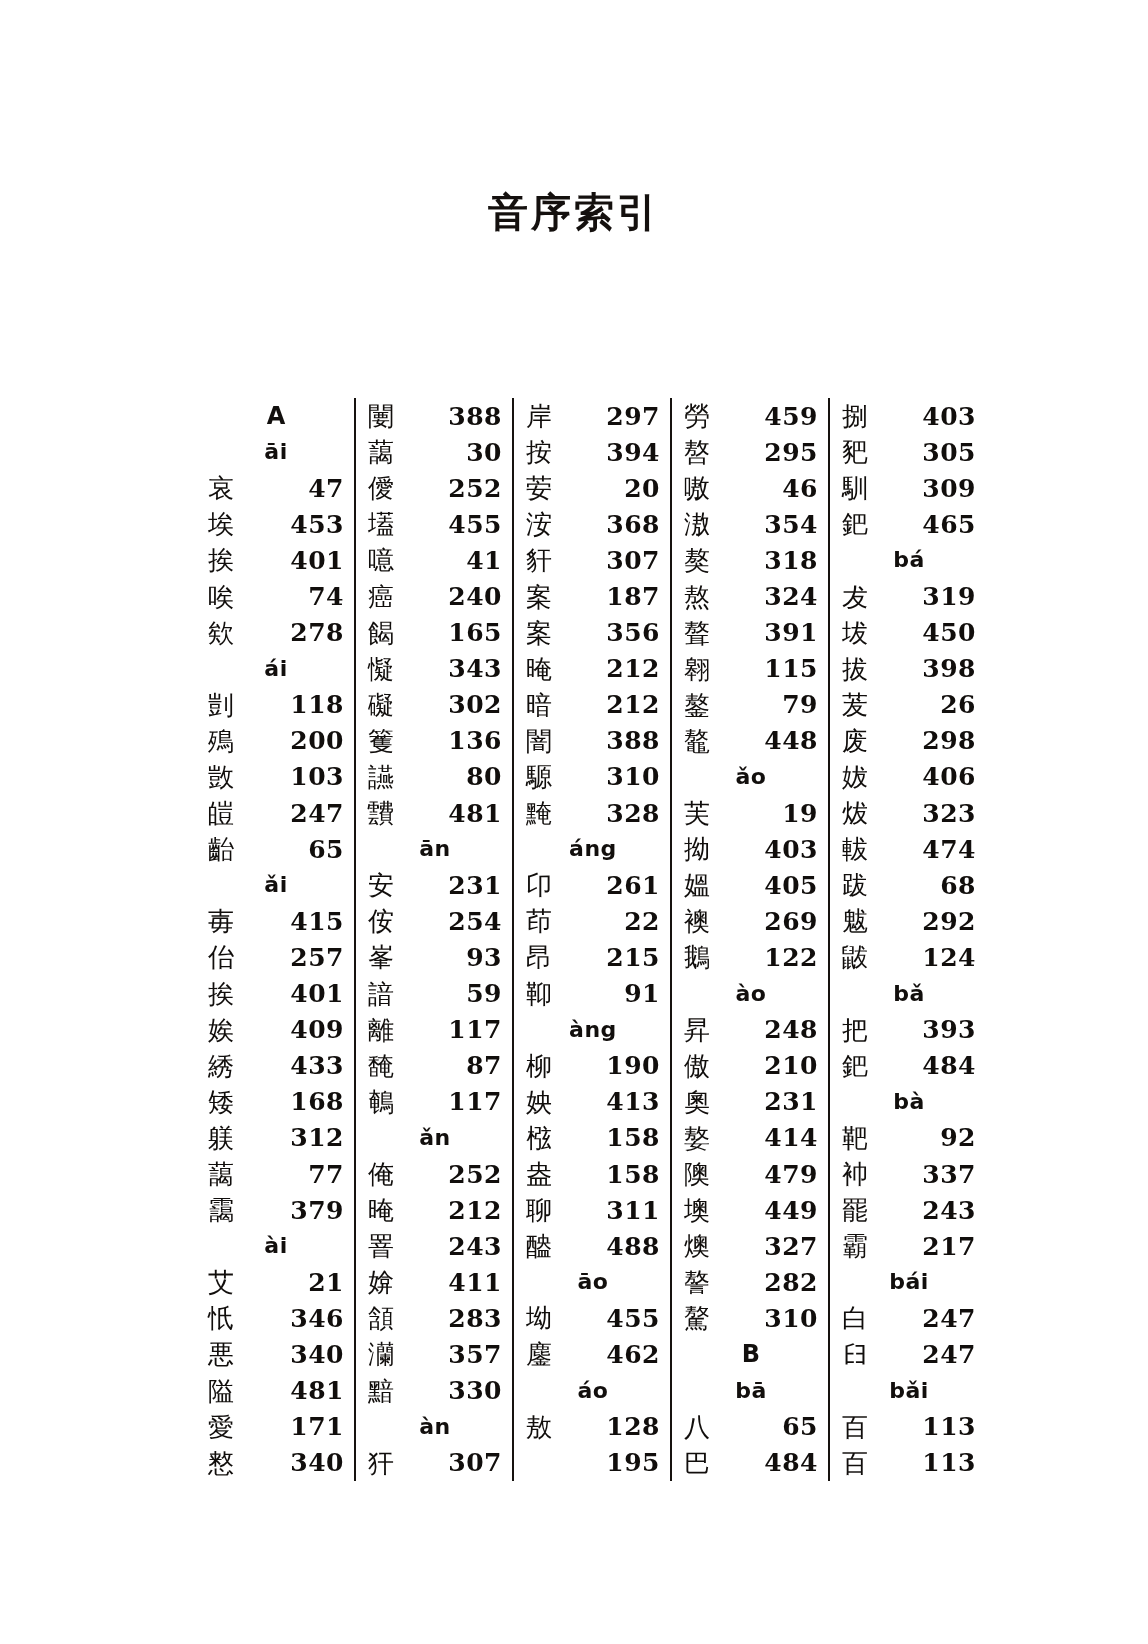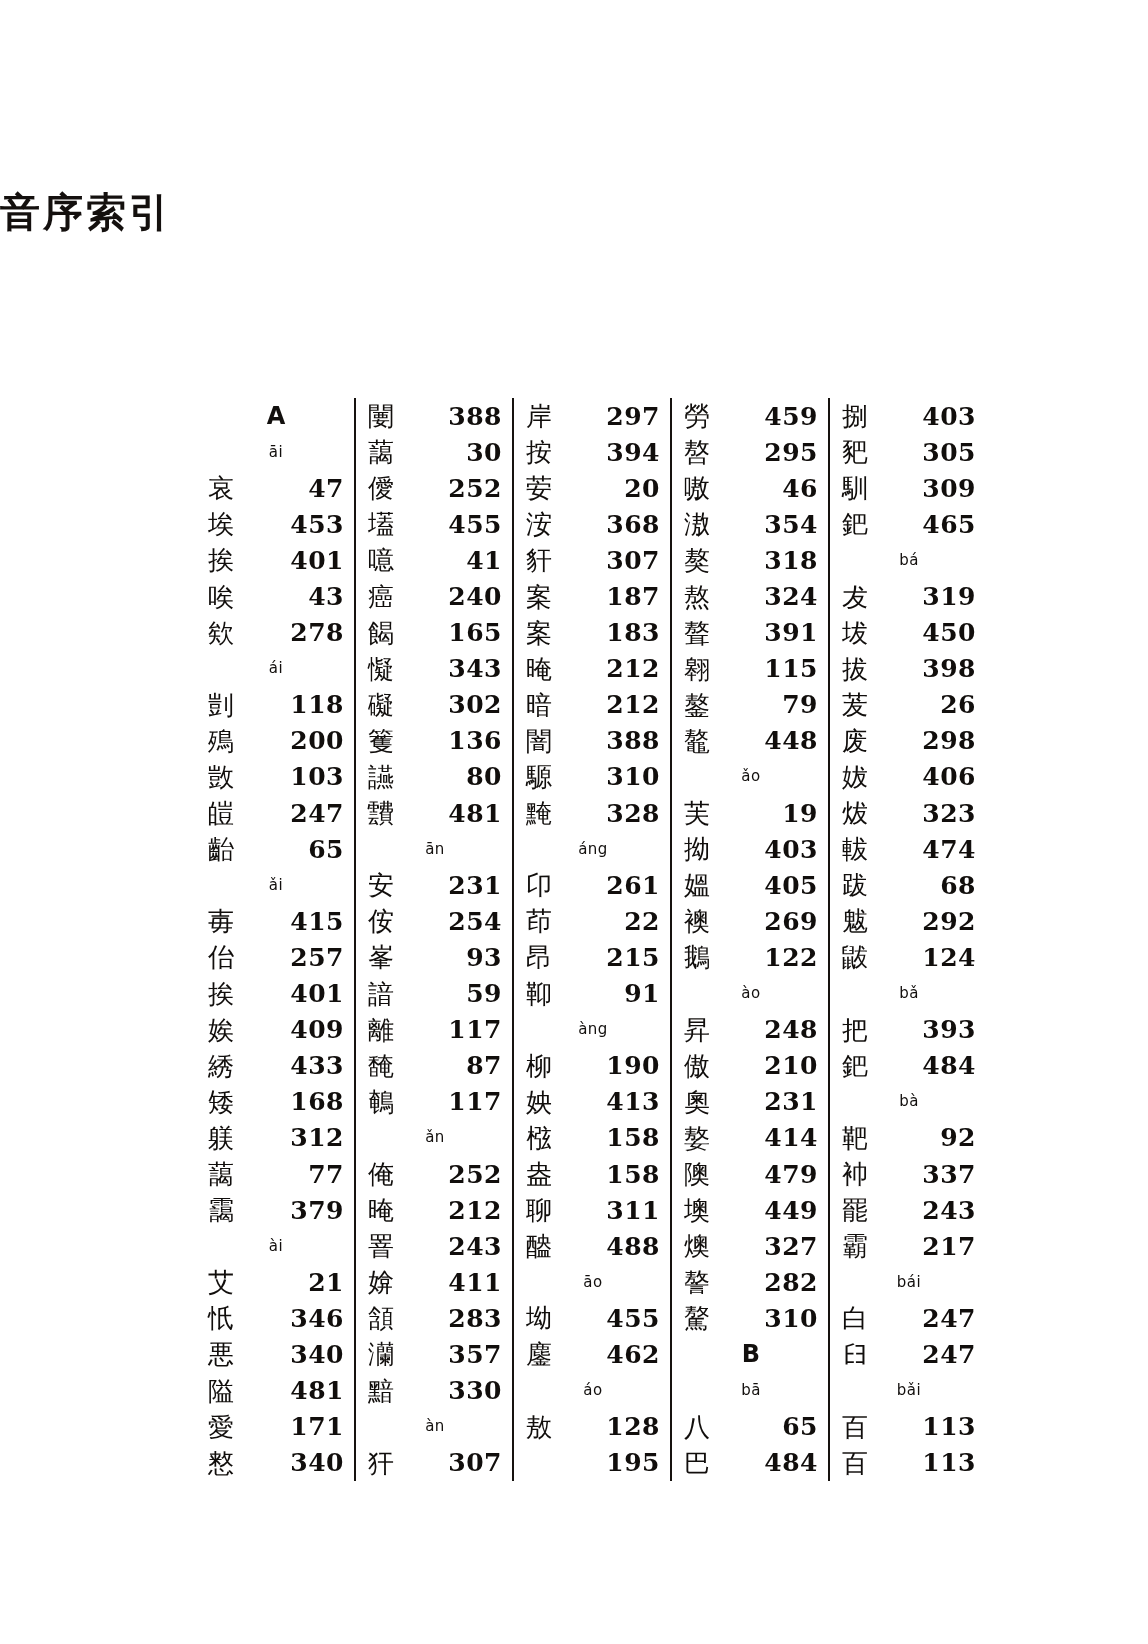--- a/index.html
+++ b/index.html
@@ -22,21 +22,21 @@
     position: relative;
     box-sizing: border-box;
   }
 
   
   .page-title {
     position: absolute;
     top: 185px;
     left: 0;
     width: 1148px;
-    text-align: left;
+    text-align: center;
     font-family: "DejaVu Serif", "Liberation Serif", serif;
     font-weight: bold;
     font-size: 40px;
     letter-spacing: 3px;
     color: #14100e;
   }
 
   
   .index-grid {
     position: absolute;
@@ -90,22 +90,22 @@
   }
   .letter {
     font-family: "DejaVu Sans", "Liberation Sans", sans-serif;
     font-weight: bold;
     font-size: 24px;
     line-height: 1;
     color: #120f0d;
   }
   .syll {
     font-family: "DejaVu Sans", "Liberation Sans", sans-serif;
-    font-weight: normal;
-    font-size: 15px;
+    font-weight: bold;
+    font-size: 22px;
     line-height: 1;
     color: #120f0d;
     letter-spacing: 0.5px;
   }
 </style>
 </head>
 <body>
 
 <div class="page">
 
@@ -126,21 +126,21 @@
         <div class="idx-row">
           <span class="han">埃</span>
           <span class="pg">453</span>
         </div>
         <div class="idx-row">
           <span class="han">挨</span>
           <span class="pg">401</span>
         </div>
         <div class="idx-row">
           <span class="han">唉</span>
-          <span class="pg">43</span>
+          <span class="pg">74</span>
         </div>
         <div class="idx-row">
           <span class="han">欸</span>
           <span class="pg">278</span>
         </div>
         <div class="idx-row heading">
           <span class="syll">ái</span>
         </div>
         <div class="idx-row">
           <span class="han">剴</span>
@@ -368,21 +368,21 @@
         <div class="idx-row">
           <span class="han">豻</span>
           <span class="pg">307</span>
         </div>
         <div class="idx-row">
           <span class="han">案</span>
           <span class="pg">187</span>
         </div>
         <div class="idx-row">
           <span class="han">案</span>
-          <span class="pg">183</span>
+          <span class="pg">356</span>
         </div>
         <div class="idx-row">
           <span class="han">晻</span>
           <span class="pg">212</span>
         </div>
         <div class="idx-row">
           <span class="han">暗</span>
           <span class="pg">212</span>
         </div>
         <div class="idx-row">

